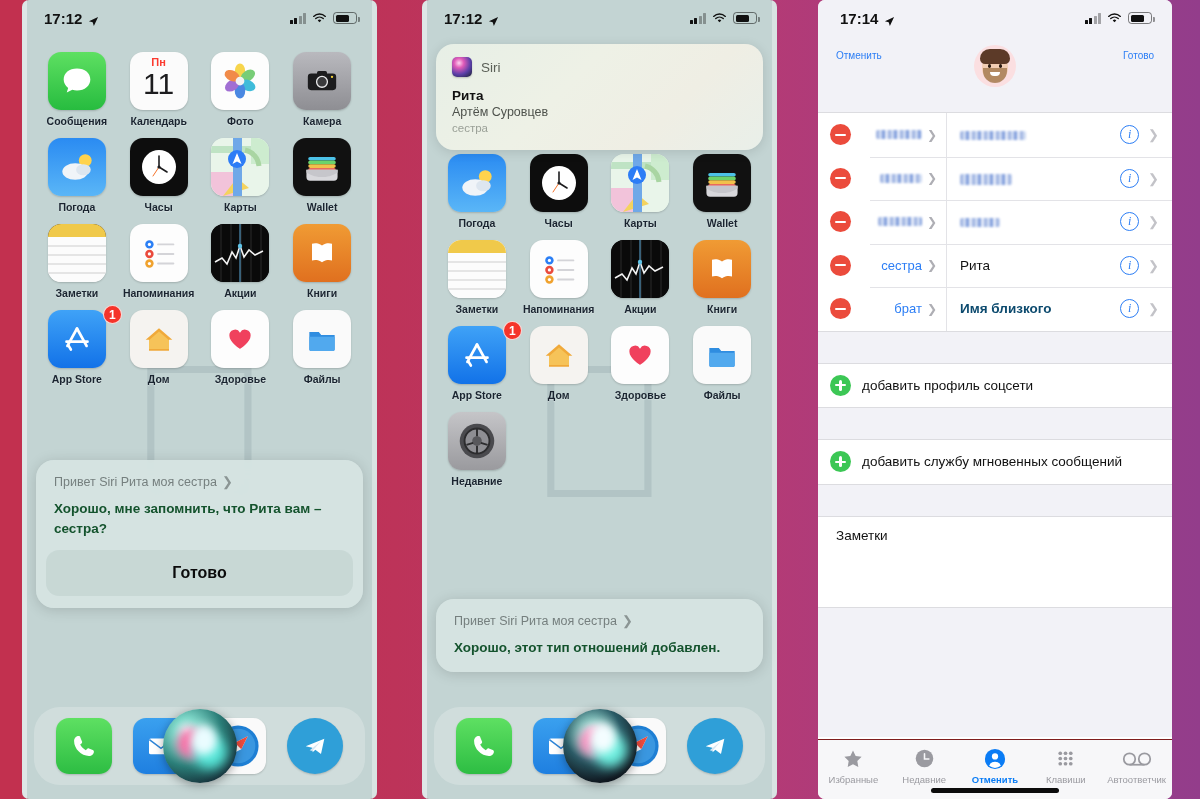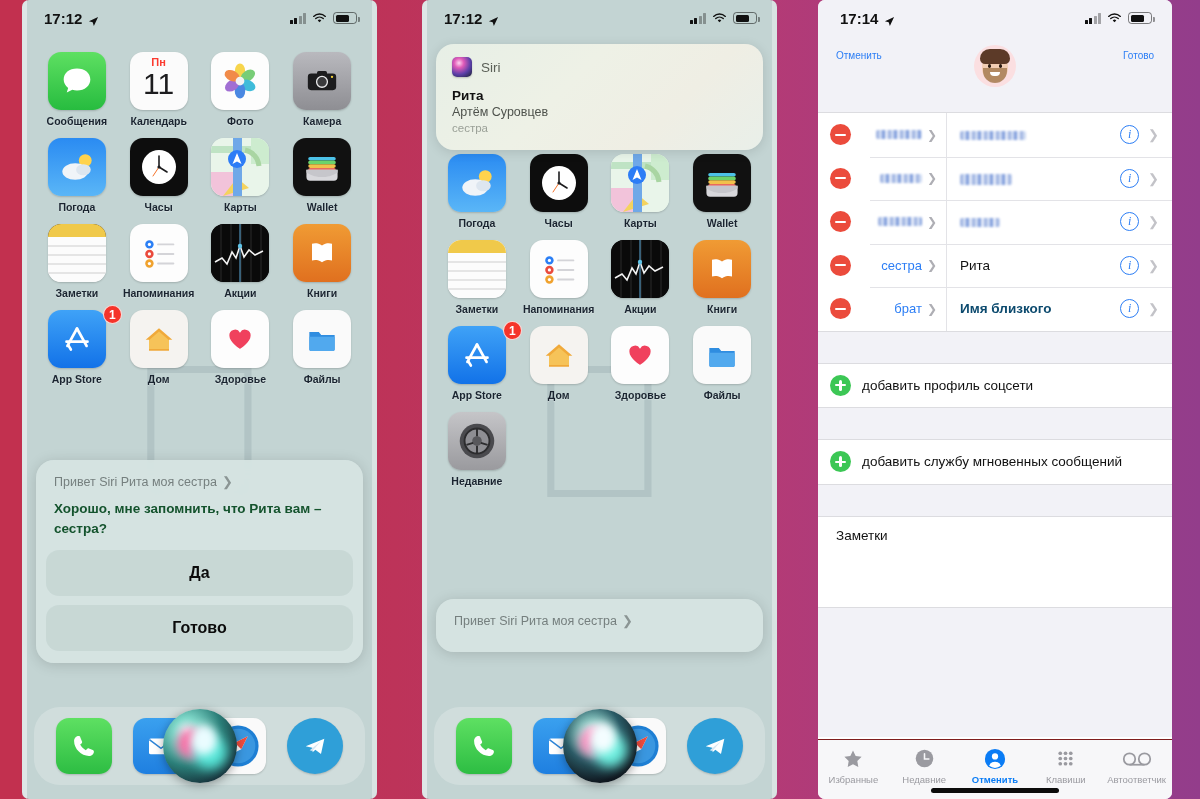--- a/index.html
+++ b/index.html
@@ -484,21 +484,20 @@
         <div class="applabel">Файлы</div>
       </div>
     </div>
 
     <div class="siri-card" style="top:424px;">
       <div class="siri-query">
         <span>Привет Siri Рита моя сестра</span>
         <span class="chev">❯</span>
       </div>
       <div class="siri-answer">Хорошо, мне запомнить, что Рита вам – сестра?</div>
-      <div class="siri-btn">Да</div>
       <div class="siri-btn">Готово</div>
     </div>
 
     <div class="dock">
       <div class="icon ic-phone">
         <svg viewBox="0 0 48 48" width="34" height="34">
             <path d="M16 10c-3 0-6 3-6 7 0 11 10 21 21 21 4 0 7-3 7-6 0-1-.6-2-1.6-2.4l-5.4-2.2c-1-.4-2.1-.1-2.8.7l-1.6 1.9c-3.4-1.8-6.2-4.6-8-8l1.9-1.6c.8-.7 1.1-1.8.7-2.8l-2.2-5.4C18.6 10.6 17.6 10 16 10z" fill="#fff"></path>
           </svg>
       </div>
       <div class="icon ic-mail">
@@ -749,20 +748,21 @@
         </div>
         <div class="applabel">Недавние</div>
       </div>
     </div>
 
     <div class="siri-card2" style="top:563px;">
       <div class="siri-query">
         <span>Привет Siri Рита моя сестра</span>
         <span class="chev">❯</span>
       </div>
+      <div class="siri-answer" style="padding-bottom:0;">Хорошо, этот тип отношений добавлен.</div>
     </div>
 
     <div class="dock">
       <div class="icon ic-phone">
         <svg viewBox="0 0 48 48" width="34" height="34">
             <path d="M16 10c-3 0-6 3-6 7 0 11 10 21 21 21 4 0 7-3 7-6 0-1-.6-2-1.6-2.4l-5.4-2.2c-1-.4-2.1-.1-2.8.7l-1.6 1.9c-3.4-1.8-6.2-4.6-8-8l1.9-1.6c.8-.7 1.1-1.8.7-2.8l-2.2-5.4C18.6 10.6 17.6 10 16 10z" fill="#fff"></path>
           </svg>
       </div>
       <div class="icon ic-mail">
         <svg viewBox="0 0 48 48" width="36" height="36">

